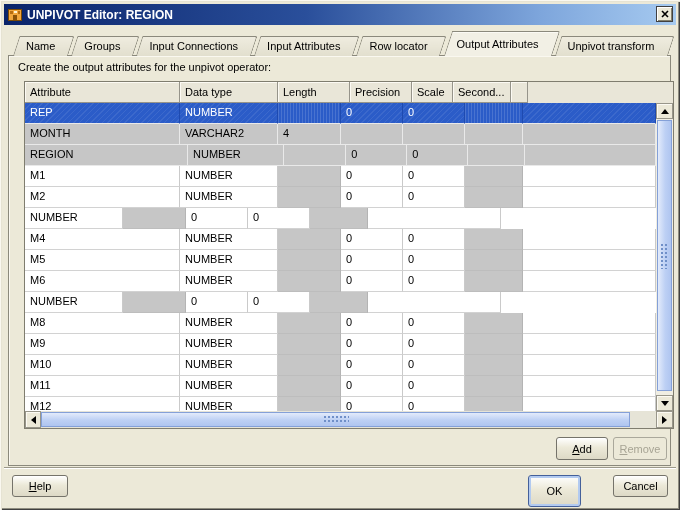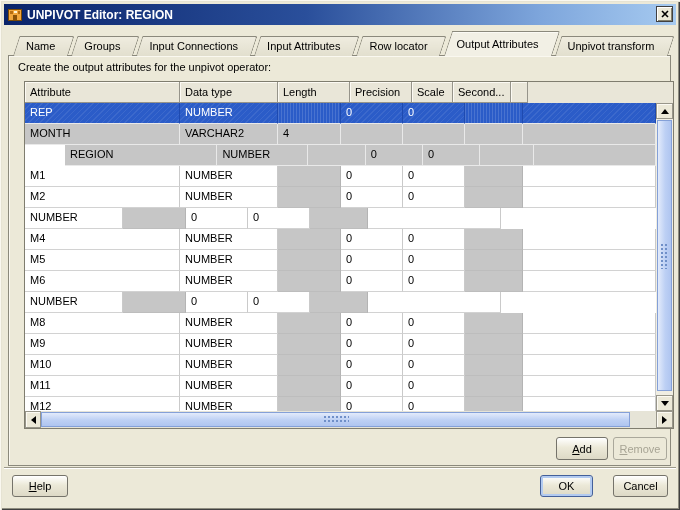--- a/index.html
+++ b/index.html
@@ -69,21 +69,21 @@
   .grip-h{width:26px;height:9px;background-image:radial-gradient(#6F8FC8 1px,transparent 1.3px);background-size:4px 4px;}
   
   .btn{position:absolute;font-size:11px;color:#000;display:flex;align-items:center;justify-content:center;
     background:linear-gradient(#FFFFFF,#ECE9D8 45%,#DDD9C6);border:1px solid #75736A;border-radius:3px;
     box-shadow:inset 0 1px 0 #fff;cursor:default;white-space:nowrap;}
   .btn.disabled{color:#A7A494;background:#ECE9D8;border-color:#AAA89B;box-shadow:none;}
   .btn.focused{border-color:#44609A;box-shadow:inset 0 0 0 2px #B2CAF0;}
   .btn-add{left:556px;top:437px;width:52px;height:23px;}
   .btn-remove{left:613px;top:437px;width:54px;height:23px;}
   .btn-help{left:12px;top:475px;width:56px;height:22px;}
-  .btn-ok{left:540px;top:475px;width:53px;height:22px;}
+  .btn-ok{left:528px;top:475px;width:53px;height:32px;}
   .btn-cancel{left:613px;top:475px;width:55px;height:22px;}
   .separator{position:absolute;left:4px;top:467px;width:672px;height:2px;
     border-top:1px solid #9B998B;border-bottom:1px solid #FFFFFF;}
   u{text-decoration:underline;}
 </style>
 </head>
 <body>
 
 <div class="window">
 
@@ -154,21 +154,21 @@
         <div class="trow locked">
           <div class="tcell" style="width: 155px;">MONTH</div>
           <div class="tcell" style="width: 98px;">VARCHAR2</div>
           <div class="tcell" style="width: 63px;">4</div>
           <div class="tcell" style="width: 62px;"></div>
           <div class="tcell" style="width: 62px;"></div>
           <div class="tcell" style="width: 58px;"></div>
           <div class="tcell" style="width: 133px;"></div>
         </div>
         <div class="trow locked">
-          <div class="tcell" style="width: 166px; margin-left: 40px;">REGION</div>
+          <div class="tcell" style="width: 166px;">REGION</div>
           <div class="tcell" style="width: 98px;">NUMBER</div>
           <div class="tcell" style="width: 63px;"></div>
           <div class="tcell" style="width: 62px;">0</div>
           <div class="tcell" style="width: 62px;">0</div>
           <div class="tcell" style="width: 58px;"></div>
           <div class="tcell" style="width: 133px;"></div>
         </div>
         <div class="trow normal">
           <div class="tcell" style="width: 155px;">M1</div>
           <div class="tcell" style="width: 98px;">NUMBER</div>

